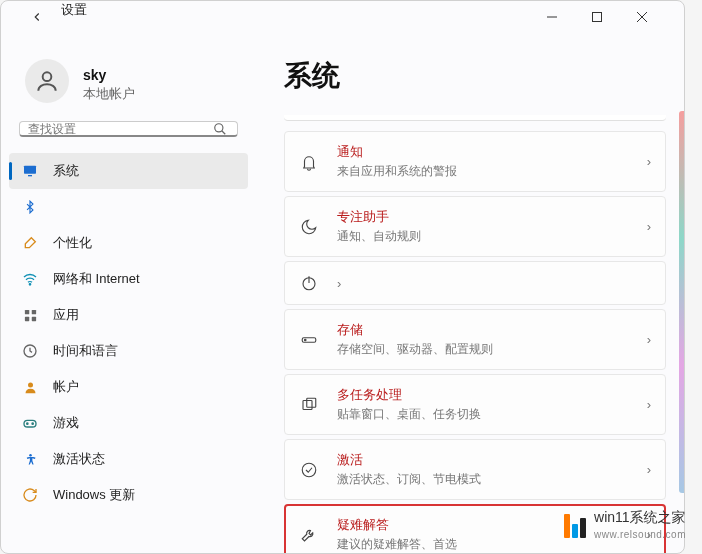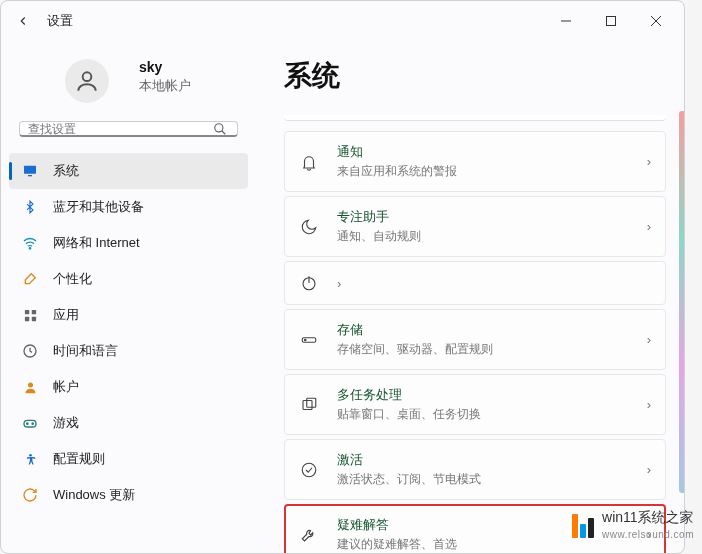--- a/index.html
+++ b/index.html
@@ -16,22 +16,22 @@
     width: 685px;
     height: 554px;
     border: 1px solid #d0d0d0;
     border-radius: 8px;
     overflow: hidden;
     position: relative;
   }
   .titlebar {
     height: 40px;
     display: flex;
-    align-items: center;
-    padding: 0 6px;
+    align-items: flex-start;
+    padding: 0 20px;
   }
   .back-btn {
     width: 32px; height: 32px;
     display: flex; align-items: center; justify-content: center;
     font-size: 15px; color: #333;
     border-radius: 4px;
   }
   .title { font-size: 13px; margin-left: 8px; color: #222; }
   .win-controls {
     margin-left: auto;
@@ -47,24 +47,23 @@
     height: calc(100% - 40px);
   }
   .sidebar {
     width: 255px;
     padding: 8px 0 0 0;
     display: flex;
     flex-direction: column;
   }
   .user-block {
     display: flex;
-    align-items: flex-start;
+    align-items: flex-end;
     padding: 10px 20px 18px 24px;
-    gap: 30px;
-    margin-left: 40px;
+    gap: 14px;
   }
   .avatar {
     width: 44px; height: 44px;
     border-radius: 50%;
     background: #eaeaea;
     display: flex; align-items: center; justify-content: center;
   }
   .avatar svg { width: 26px; height: 26px; stroke: #555; fill: none; stroke-width: 1.8; }
   .user-name { font-size: 14px; font-weight: 600; color: #111; }
   .user-sub { font-size: 13px; color: #666; margin-top: 2px; }
@@ -140,34 +139,34 @@
     border: 2px solid #d83434;
     padding: 10px 13px;
   }
   .card-icon {
     width: 20px; height: 20px;
     display: flex; align-items: center; justify-content: center;
     color: #333;
   }
   .card-icon svg { width: 18px; height: 18px; stroke: #444; fill: none; stroke-width: 1.5; }
   .card-body { flex: 1; min-width: 0; }
-  .card-title { font-size: 13px; color: #14532d; }
+  .card-title { font-size: 13px; color: #b91c1c; }
   .card-sub { font-size: 12px; color: #777; margin-top: 2px; white-space: nowrap; overflow: hidden; text-overflow: ellipsis; }
   .chev { color: #777; font-size: 13px; }
   .side-strip {
     position: absolute;
     right: 0; top: 70px; bottom: 60px;
     width: 5px;
     border-radius: 3px 0 0 3px;
     background: linear-gradient(#f59e9e, #8dd7c8, #e4a6e4, #a6c8e4);
   }
   
   .watermark {
     position: absolute;
-    right: 8px; bottom: 14px;
+    right: 16px; bottom: 14px;
     display: flex; align-items: center;
     gap: 8px;
   }
   .wm-logo {
     display: flex; gap: 2px;
   }
   .wm-logo span {
     width: 6px; border-radius: 1px;
   }
   .wm-logo span:nth-child(1){ height: 24px; background:#ff7a00; margin-top:2px;}
@@ -256,45 +255,44 @@
           </span>
           <span>系统</span>
         </div>
 
         <div class="nav-item">
           <span class="nav-icon c-blue">
             <svg viewBox="0 0 24 24" width="14" height="14" fill="none" stroke="currentColor" stroke-width="2">
                 <path d="M7 7l10 10-5 5V2l5 5L7 17"></path>
               </svg>
           </span>
-          <span>蓝牙和其他设备</span>
+        </div>
+
+        <div class="nav-item">
+          <span class="nav-icon c-orange">
+            <svg viewBox="0 0 24 24" width="16" height="16" fill="none" stroke="currentColor" stroke-width="2">
+                <path d="M14 4l6 6-9 9H5v-6z"></path>
+              </svg>
+          </span>
+          <span>个性化</span>
         </div>
 
         <div class="nav-item">
           <span class="nav-icon c-cyan">
             <svg viewBox="0 0 24 24" width="16" height="16" fill="none" stroke="currentColor" stroke-width="2">
                 <path d="M3 9c5-5 13-5 18 0"></path>
                 <path d="M6 13c3-3 9-3 12 0"></path>
                 <path d="M9 17c1.5-1.5 4.5-1.5 6 0"></path>
                 <circle cx="12" cy="20" r="1" fill="currentColor"></circle>
               </svg>
           </span>
           <span>网络和 Internet</span>
         </div>
 
         <div class="nav-item">
-          <span class="nav-icon c-orange">
-            <svg viewBox="0 0 24 24" width="16" height="16" fill="none" stroke="currentColor" stroke-width="2">
-                <path d="M14 4l6 6-9 9H5v-6z"></path>
-              </svg>
-          </span>
-          <span>个性化</span>
-        </div>
-
-        <div class="nav-item">
           <span class="nav-icon c-gray">
             <svg viewBox="0 0 24 24" width="15" height="15" fill="currentColor">
                 <rect x="3" y="3" width="7" height="7" rx="1"></rect>
                 <rect x="14" y="3" width="7" height="7" rx="1"></rect>
                 <rect x="3" y="14" width="7" height="7" rx="1"></rect>
                 <rect x="14" y="14" width="7" height="7" rx="1"></rect>
               </svg>
           </span>
           <span>应用</span>
         </div>
@@ -330,21 +328,21 @@
           <span>游戏</span>
         </div>
 
         <div class="nav-item">
           <span class="nav-icon c-blue">
             <svg viewBox="0 0 24 24" width="15" height="15" fill="currentColor">
                 <circle cx="12" cy="5" r="2"></circle>
                 <path d="M12 8c-3 0-6 1-6 1l1 2 4-1v4l-2 6h2l2-5 2 5h2l-2-6v-4l4 1 1-2s-3-1-6-1z"></path>
               </svg>
           </span>
-          <span>配置规则</span>
+          <span>激活状态</span>
         </div>
 
 
         <div class="nav-item">
           <span class="nav-icon c-orange">
             <svg viewBox="0 0 24 24" width="16" height="16" fill="none" stroke="currentColor" stroke-width="2">
                 <path d="M21 12a9 9 0 11-3-6.7L21 8"></path>
                 <path d="M21 3v5h-5"></path>
               </svg>
           </span>

